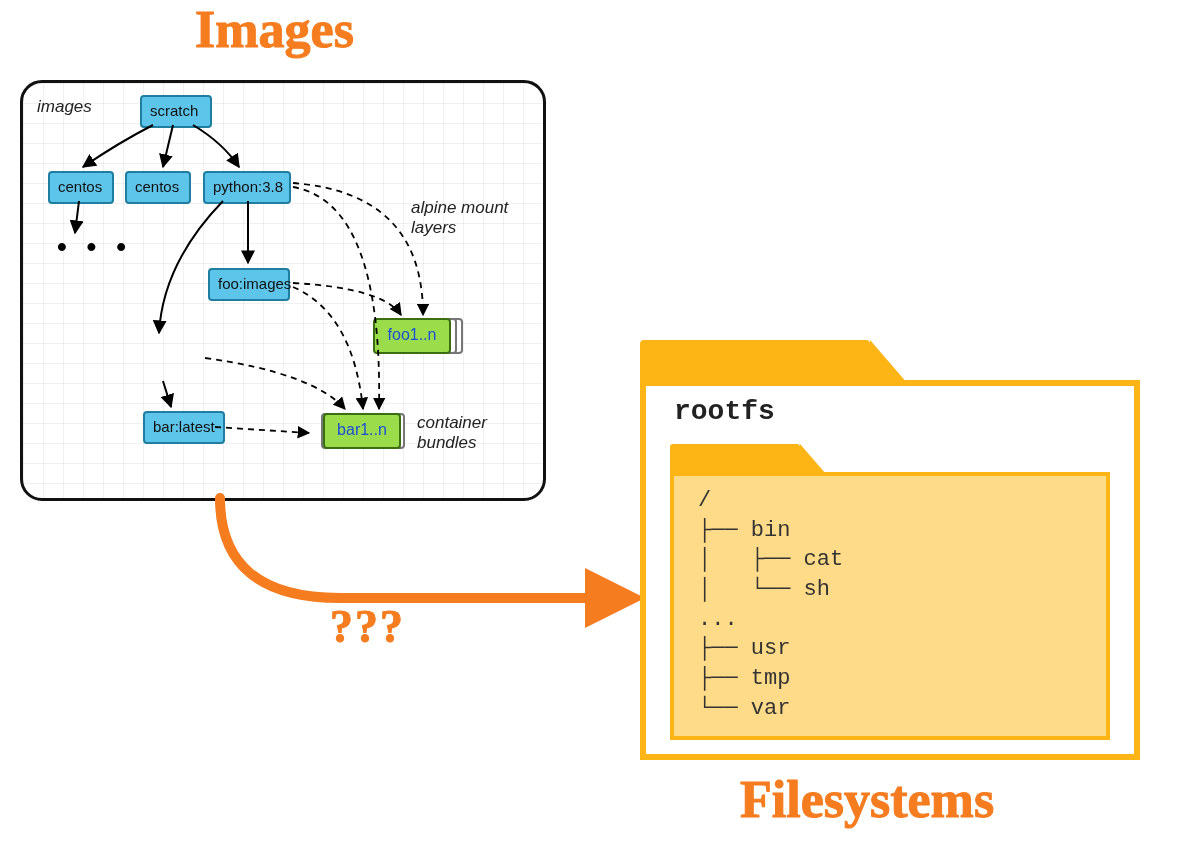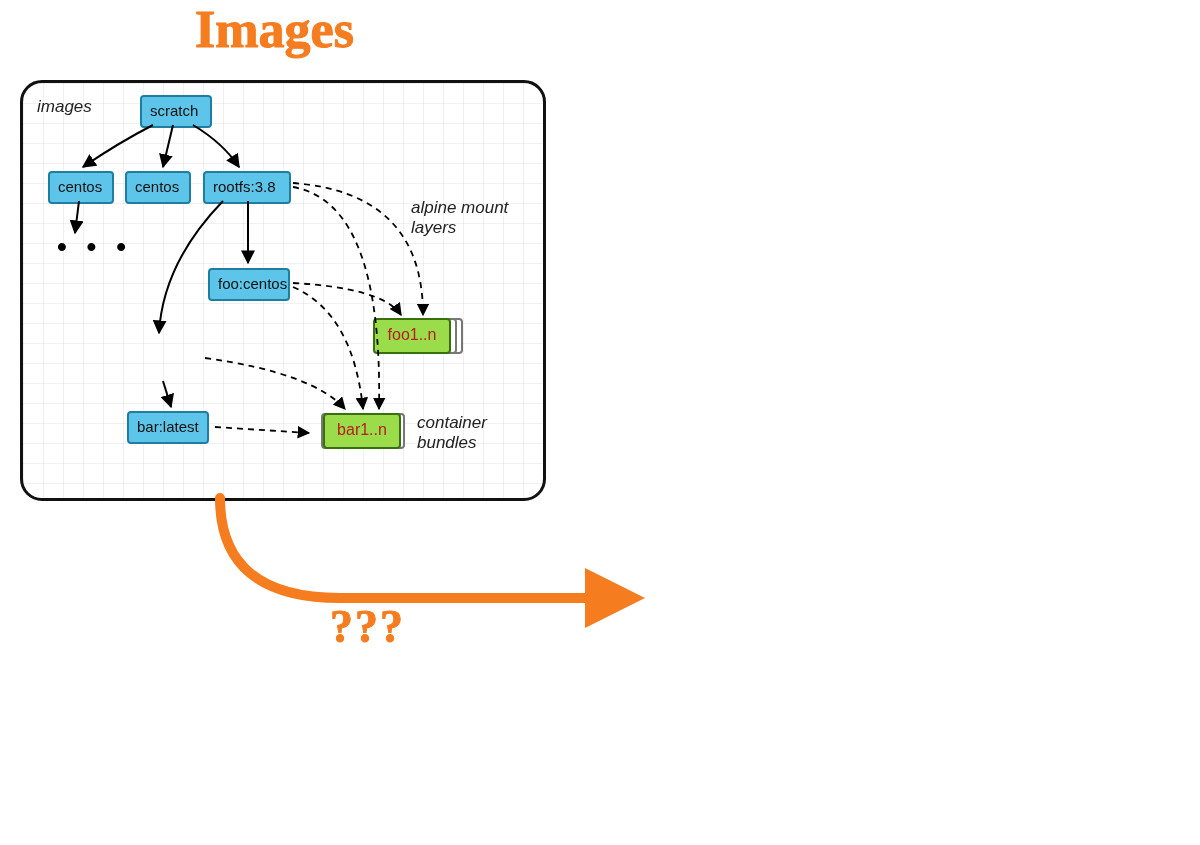--- a/index.html
+++ b/index.html
@@ -73,21 +73,21 @@
   }
   .bundle {
     position: absolute;
     background: #9bdc4a;
     border: 2px solid #3b6e11;
     border-radius: 4px;
     width: 74px; height: 32px;
     font-size: 16px;
     text-align: center;
     line-height: 30px;
-    color: #b91c1c;
+    color: #1d4ed8;
   }
   .dots3 {
     position: absolute;
     font-size: 28px;
     font-weight: 900;
     letter-spacing: 6px;
     color: #000;
   }
 
   
@@ -182,36 +182,37 @@
     width:520px; height:415px;
     pointer-events:none;
   }
 </style>
 </head>
 <body>
 
 <div class="canvas">
 
   <div class="title title-images">Images</div>
+  <div class="title title-fs">Filesystems</div>
   <div class="title title-q">???</div>
 
   <div class="panel">
 
     <div class="panel-label" style="left:14px;top:14px">images</div>
     <div class="panel-label" style="left:388px;top:115px;white-space:pre">alpine mount
 layers</div>
     <div class="panel-label" style="left:394px;top:330px;white-space:pre">container
 bundles</div>
 
     <div class="node" style="left:117px;top:12px;width:72px">scratch</div>
     <div class="node" style="left:25px;top:88px;width:66px">centos</div>
     <div class="node" style="left:102px;top:88px;width:66px">centos</div>
-    <div class="node" style="left:180px;top:88px;width:88px">rootfs:3.8</div>
-    <div class="node" style="left:185px;top:185px;width:82px">foo:centos</div>
-    <div class="node" style="left:104px;top:328px;width:82px">bar:latest</div>
+    <div class="node" style="left:180px;top:88px;width:88px">python:3.8</div>
+    <div class="node" style="left:185px;top:185px;width:82px">foo:images</div>
+    <div class="node" style="left:120px;top:328px;width:82px">bar:latest</div>
 
     <div class="dots3" style="left:34px;top:148px">• • •</div>
 
     <div class="bundle-wrap" style="left:350px;top:235px">
       <div class="stack-back" style="left:12px;top:0"></div>
       <div class="stack-back" style="left:6px;top:6"></div>
       <div class="bundle" style="left:0;top:12">foo1..n</div>
     </div>
     <div class="bundle-wrap" style="left:292px;top:330px">
       <div class="stack-back" style="left:12px;top:0"></div>
@@ -246,14 +247,33 @@
 
   <svg class="big-arrow">
     <defs>
       <marker id="oa" viewBox="0 0 10 10" refX="5" refY="5" markerWidth="6" markerHeight="6" orient="auto-start-reverse">
         <path d="M0,0 L10,5 L0,10 z" fill="#f57c1f"></path>
       </marker>
     </defs>
     <path d="M60 20 Q60 120 180 120 L455 120" stroke="#f57c1f" stroke-width="10" fill="none" stroke-linecap="round" marker-end="url(#oa)"></path>
   </svg>
 
+  <div class="folder-outer">
+    <div class="tab-outer"></div>
+    <div class="body-outer"></div>
+    <div class="rootfs-label">rootfs</div>
+
+    <div class="folder-inner">
+      <div class="tab-inner"></div>
+      <div class="body-inner">
+        <div class="tree" id="tree">/
+├── bin
+│   ├── cat
+│   └── sh
+...
+├── usr
+├── tmp
+└── var</div>
+      </div>
+    </div>
+  </div>
 
 </div>
 
 </body></html>

